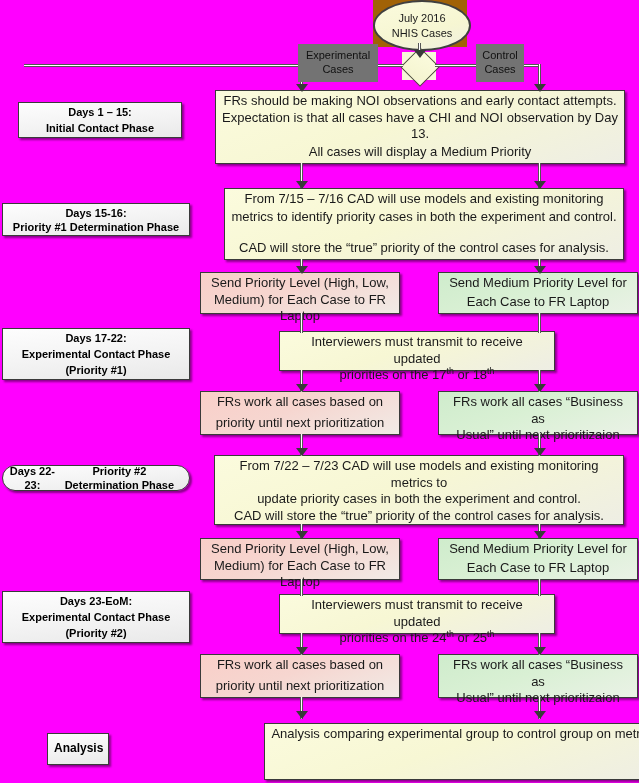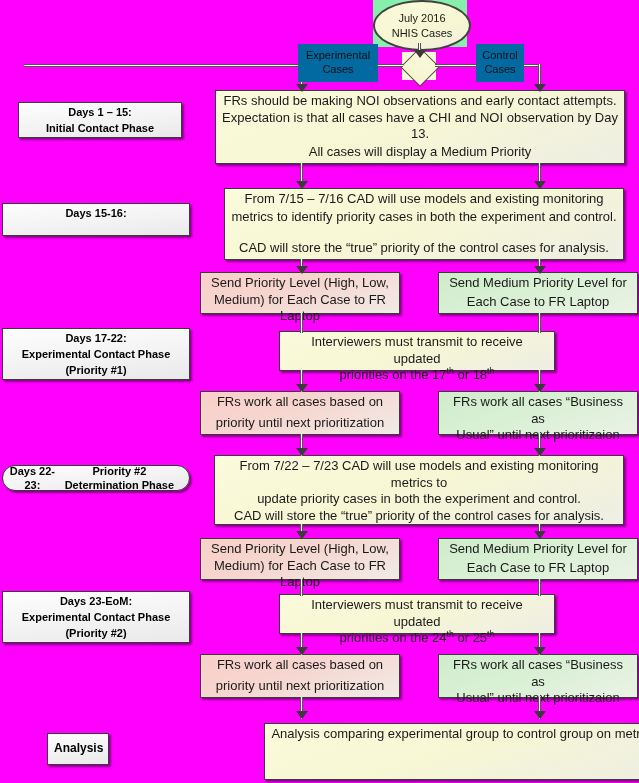--- a/index.html
+++ b/index.html
@@ -48,35 +48,35 @@
   }
   
   .n-white {
     background: linear-gradient(175deg, #fdfdfd 0%, #f3f3f3 55%, #e9e9e9 100%);
     font-weight: bold;
     color: #000;
   }
   
   .cap {
     position: absolute;
-    background: #0369a1;
+    background: #737373;
     color: #111;
     display: flex;
     align-items: center;
     justify-content: center;
     text-align: center;
     line-height: 1.25;
     box-sizing: border-box;
     z-index: 6;
   }
 
   
   .oval-wrap {
     position: absolute;
-    background: #86efac;
+    background: #a16207;
     box-sizing: border-box;
   }
   .oval {
     position: absolute;
     left: 0; top: 0;
     width: 100%;
     height: 100%;
     border: 2px solid #404040;
     border-radius: 50% / 50%;
     background: linear-gradient(165deg, #fbfbdd 0%, #f6f6d2 60%, #efefe0 100%);
@@ -192,20 +192,21 @@
     <span>All cases will display a Medium Priority</span>
   </div>
 
   <div class="vline" style="left:300px; top:163px; height:25px;"></div>
   <div class="arrowhead" style="left:296px; top:181px;"></div>
   <div class="vline" style="left:538px; top:163px; height:25px;"></div>
   <div class="arrowhead" style="left:534px; top:181px;"></div>
 
   <div class="node n-white t-11" style="left:2px; top:203px; width:188px; height:33px; flex-direction:column;">
     <span>Days 15-16:</span>
+    <span>Priority #1 Determination Phase</span>
   </div>
 
   <div class="node n-yellow t-body" style="left:224px; top:188px; width:400px; height:72px; flex-direction:column;">
     <span>From 7/15 – 7/16 CAD will use models and existing monitoring</span>
     <span>metrics to identify priority cases in both the experiment and control.</span>
     <span class="blank-line"></span>
     <span>CAD will store the “true” priority of the control cases for analysis.</span>
   </div>
 
   <div class="vline" style="left:300px; top:259px; height:14px;"></div>

